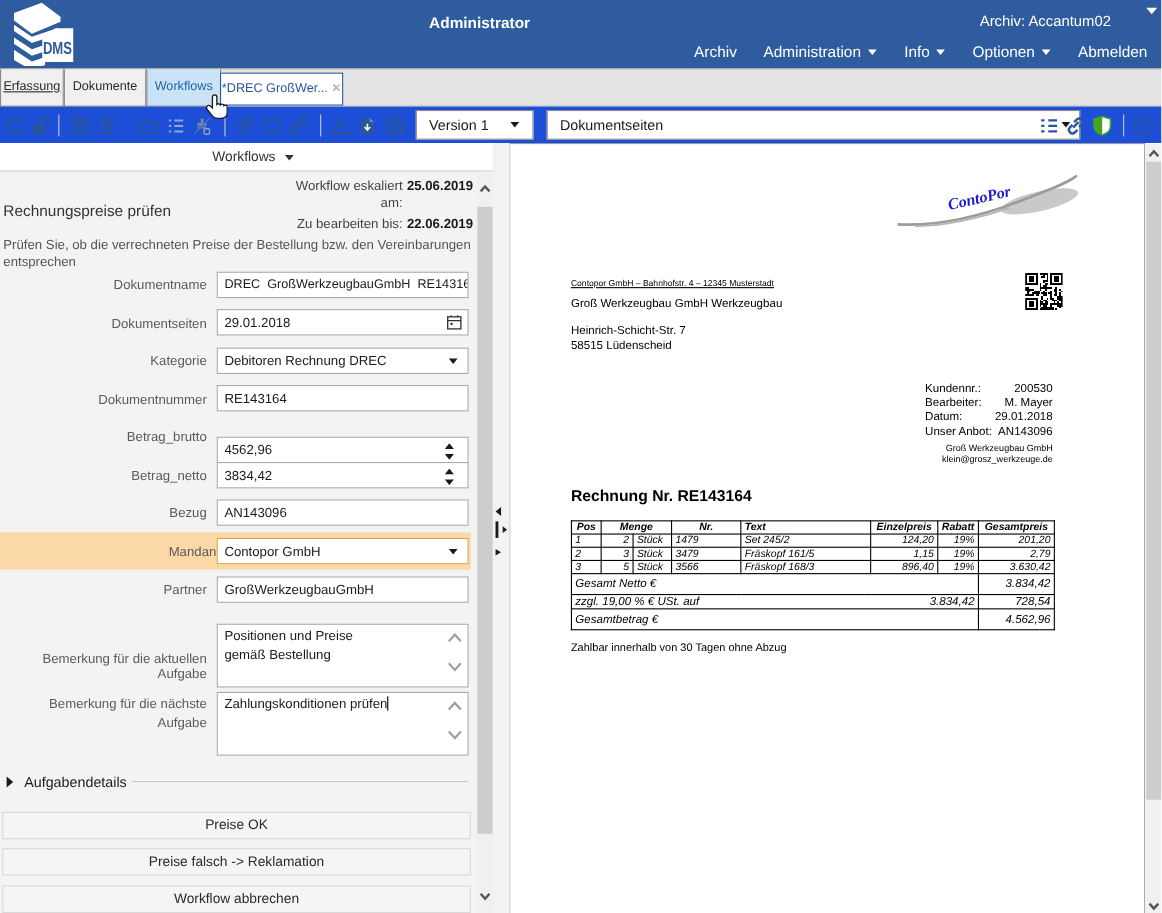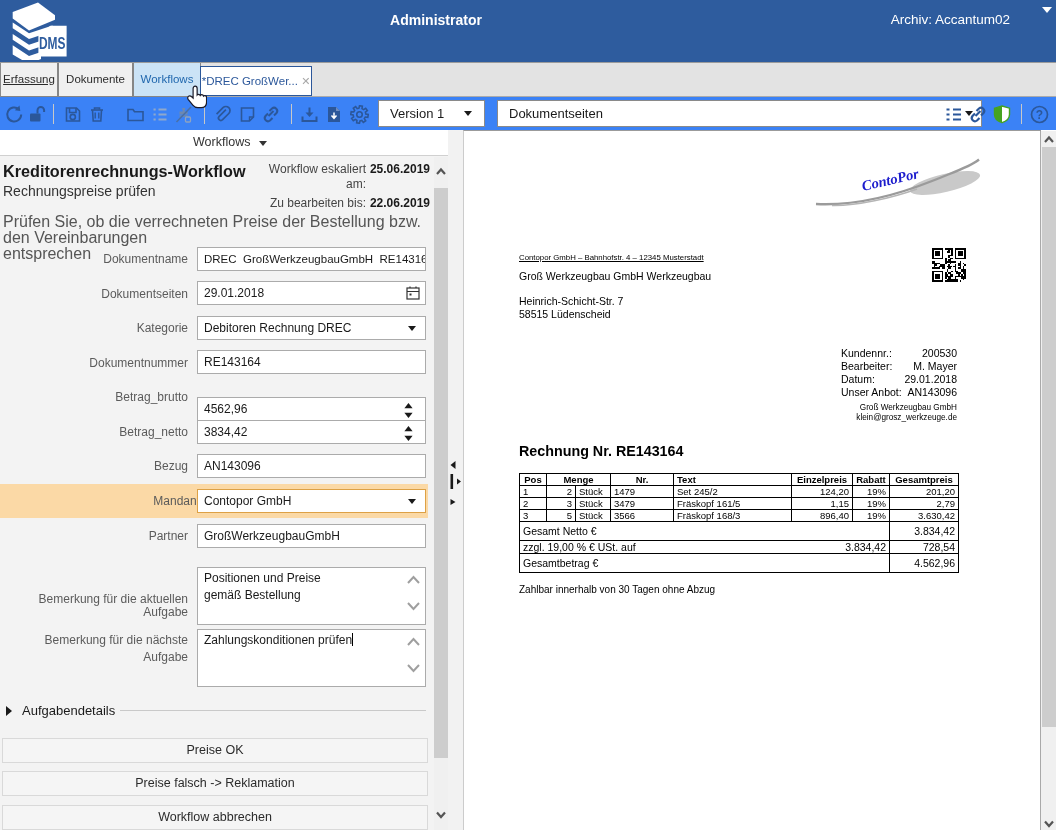--- a/index.html
+++ b/index.html
@@ -15,21 +15,21 @@
 #header .menu span { position:absolute; }
 .caret-w { display:inline-block; width:0; height:0; border-left:4.5px solid transparent; border-right:4.5px solid transparent; border-top:5px solid #fff; vertical-align:2px; margin-left:6px; }
 
 
 #tabbar { position:absolute; left:0; top:62px; width:1056px; height:35px; background:#e3e3e3; border-top:1px solid #9b9b9b; border-bottom:1px solid #ababab; }
 .tab { position:absolute; top:0; height:34px; line-height:33px; text-align:center; font-size:11.5px; color:#2b2b2b; background:#f0f0f0; border:1px solid #868686; border-top:none; font-size:11.5px; }
 #tab-wf { background:#cbe3f6; color:#1f66ad; }
 #tab-doc { background:#fff; color:#2b579a; border:1px solid #2b579a; top:3px; height:30px; line-height:28px; }
 
 
-#toolbar { position:absolute; left:0; top:97px; width:1056px; height:33px; background:#3b82f6; }
+#toolbar { position:absolute; left:0; top:97px; width:1056px; height:33px; background:#1d4ed8; }
 .tbi { position:absolute; top:8px; }
 .tbsep { position:absolute; top:7px; width:1px; height:20px; background:#c8c8c8; }
 .combo { position:absolute; top:3px; height:27px; background:#fff; border:1px solid #8a8a8a; font-size:13px; color:#1a1a1a; line-height:25px; padding-left:11px; }
 .combo .car { position:absolute; width:0; height:0; border-left:4.5px solid transparent; border-right:4.5px solid transparent; border-top:5px solid #1a1a1a; top:10px; }
 
 
 #lpanel { position:absolute; left:0; top:130px; width:448px; height:700px; background:#f3f3f3; }
 #lp-title { position:absolute; left:0; top:0; width:448px; height:26px; background:#fff; border-bottom:1px solid #d0d0d0; font-size:12.5px; color:#333; }
 #lp-body { position:absolute; left:0; top:27px; width:434px; height:673px; background:#f3f3f3; overflow:hidden; }
 .lbl { position:absolute; color:#5b5b5b; font-size:12px; text-align:right; }
@@ -37,40 +37,47 @@
 .btn { position:absolute; left:2px; width:426px; height:25px; background:#f5f5f5; border:1px solid #d9d9d9; text-align:center; font-size:12.5px; color:#2b2b2b; line-height:23px; }
 
 
 .sbtrack { position:absolute; background:#f0f0f0; }
 .sbthumb { position:absolute; background:#cdcdcd; }
 
 
 #docarea { position:absolute; left:463px; top:130px; width:578px; height:700px; background:#fff; border-top:1px solid #9b9b9b; border-left:1px solid #cccccc; overflow:hidden; }
 .inv { position:absolute; color:#000; }
 #invtable { position:absolute; left:55px; top:342px; border-collapse:collapse; table-layout:fixed; }
-#invtable td { border:1px solid #000; font-size:9.5px; padding:0 3px; overflow:hidden; white-space:nowrap; color:#000; }
+#invtable td { border:1px solid #000; font-size:9.5px; padding:0 3px; overflow:hidden; white-space:nowrap; color:#000;font-style:italic; }
 </style>
 </head>
 <body>
 <div id="stage">
 
   <div id="header">
     <svg class="abs" style="left:8px; top:0;" width="64" height="60" viewBox="0 0 64 60">
       <g fill="#fff">
         <path d="M4.7 11.9 L30 2.5 L47 15.2 L47 19.8 L21 30.6 L4.7 18.6 Z"></path>
         <path d="M4.7 22.4 L21 33.3 L44.5 25.4 L44.5 31.2 L21 39 L4.7 28.2 Z"></path>
         <path d="M4.7 34 L21 44.8 L33 40.7 L33 46.5 L21 50.6 L4.7 39.8 Z"></path>
         <path d="M4.7 45.2 L21 56 L33 51.9 L33 59 L21 64 L4.7 54.6 Z"></path>
         <path d="M42.3 25.7 L58.6 25.7 L58.6 56.4 L30.4 56.4 L30.4 34.9 Z"></path>
       </g>
       <text x="31" y="49" font-size="16" font-weight="bold" fill="#2e5c9e" font-family="Liberation Sans" textLength="26.5" lengthAdjust="spacingAndGlyphs">DMS</text>
     </svg>
     <div class="admin">Administrator</div>
     <div class="archivname">Archiv: Accantum02</div>
     <div class="abs" style="right:4px; top:7px; width:0; height:0; border-left:5.5px solid transparent; border-right:5.5px solid transparent; border-top:6.5px solid #fff;"></div>
+    <div class="menu">
+      <span style="left:631px;">Archiv</span>
+      <span style="left:694px;">Administration<i class="caret-w"></i></span>
+      <span style="left:822px;">Info<i class="caret-w"></i></span>
+      <span style="left:884px;">Optionen<i class="caret-w"></i></span>
+      <span style="left:980px;">Abmelden</span>
+    </div>
   </div>
 
   <div id="tabbar">
     <div class="tab" style="left:0; width:58px; border-left:1px solid #8a8a8a;text-decoration:underline;">Erfassung</div>
     <div class="tab" style="left:58px; width:75px;">Dokumente</div>
     <div class="tab" id="tab-wf" style="left:133px; width:68px;">Workflows</div>
     <div class="tab" id="tab-doc" style="left:200px; width:112px;">*DREC GroßWer... <span style="color:#a8a8a8; font-size:11px;">✕</span></div>
   </div>
 
   <div id="toolbar">
@@ -180,27 +187,26 @@
   <svg class="abs" style="left:185px; top:85px; z-index:50;" width="22" height="26" viewBox="0 0 22 26">
     <path d="M10.2 1.2 c-1.3 0-2.1 1-2.1 2.3 v9.6 l-1.7-1.6 c-0.95-0.95-2.4-0.95-3.15 0 -0.7 0.85-0.6 2.1 0.1 3.05 l4.5 5.5 c1.35 1.65 2.7 2.5 5 2.5 h3.3 c3.3 0 5.4-2.1 5.4-5.4 v-4.8 c0-1.05-0.75-1.8-1.8-1.8 -0.5 0-0.95 0.2-1.25 0.5 -0.2-0.85-0.95-1.35-1.8-1.35 -0.6 0-1.15 0.3-1.45 0.75 -0.3-0.75-0.95-1.15-1.75-1.15 -0.55 0-1.05 0.2-1.35 0.6 V3.5 c0-1.3-0.85-2.3-1.95-2.3 Z" fill="#fff" stroke="#1a1a28" stroke-width="1.2"></path>
   </svg>
 
   <div id="lpanel">
     <div id="lp-title">
         <span style="position:absolute; left:193px; top:5px;">Workflows</span>
       <i class="abs" style="left:259px; top:11px; width:0; height:0; border-left:4.5px solid transparent; border-right:4.5px solid transparent; border-top:5px solid #333;"></i>
     </div>
     <div id="lp-body">
-      <div class="abs" style="left:3px; top:5px; font-size:16.2px; font-weight:bold; color:#1a1a1a;">Kreditorenrechnungs-Workflow</div>
       <div class="abs" style="left:3px; top:26px; font-size:14px; color:#333;">Rechnungspreise prüfen</div>
       <div class="abs" style="left:166px; top:5px; width:200px; text-align:right; font-size:12px; color:#444; line-height:15px;">Workflow eskaliert<br>am:</div>
       <div class="abs" style="left:352px; top:5px; width:78px; text-align:right; font-size:12px; font-weight:bold; color:#1a1a1a;">25.06.2019</div>
       <div class="abs" style="left:166px; top:39px; width:200px; text-align:right; font-size:12px; color:#444;">Zu bearbeiten bis:</div>
       <div class="abs" style="left:352px; top:39px; width:78px; text-align:right; font-size:12px; font-weight:bold; color:#1a1a1a;">22.06.2019</div>
-      <div class="abs" style="left:3px; top:57px; width:432px; font-size:16px; color:#555; line-height:16px;">Prüfen Sie, ob die verrechneten Preise der Bestellung bzw. den Vereinbarungen<br>entsprechen</div>
+      <div class="abs" style="left:3px; top:57px; width:432px; font-size:12px; color:#555; line-height:16px;">Prüfen Sie, ob die verrechneten Preise der Bestellung bzw. den Vereinbarungen<br>entsprechen</div>
 
       <div class="lbl" style="left:0; top:95px;  width:188px;">Dokumentname</div>
       <div class="inp" style="top:90px; font-size:11.5px;">DREC&nbsp; GroßWerkzeugbauGmbH&nbsp; RE143164</div>
       <div class="lbl" style="left:0; top:130px; width:188px;">Dokumentseiten</div>
       <div class="inp" style="top:124px;">29.01.2018
         <svg class="abs" style="right:5px; top:4px;" width="14" height="14" viewBox="0 0 14 14">
           <rect x="1" y="2" width="12" height="11" fill="none" stroke="#333" stroke-width="1.2"></rect>
           <path d="M1 5.5 h12 M4 2 v-1.5 M10 2 v-1.5" stroke="#333" stroke-width="1.2" fill="none"></path>
           <rect x="3.5" y="7.5" width="2" height="2" fill="#333"></rect>
         </svg>

